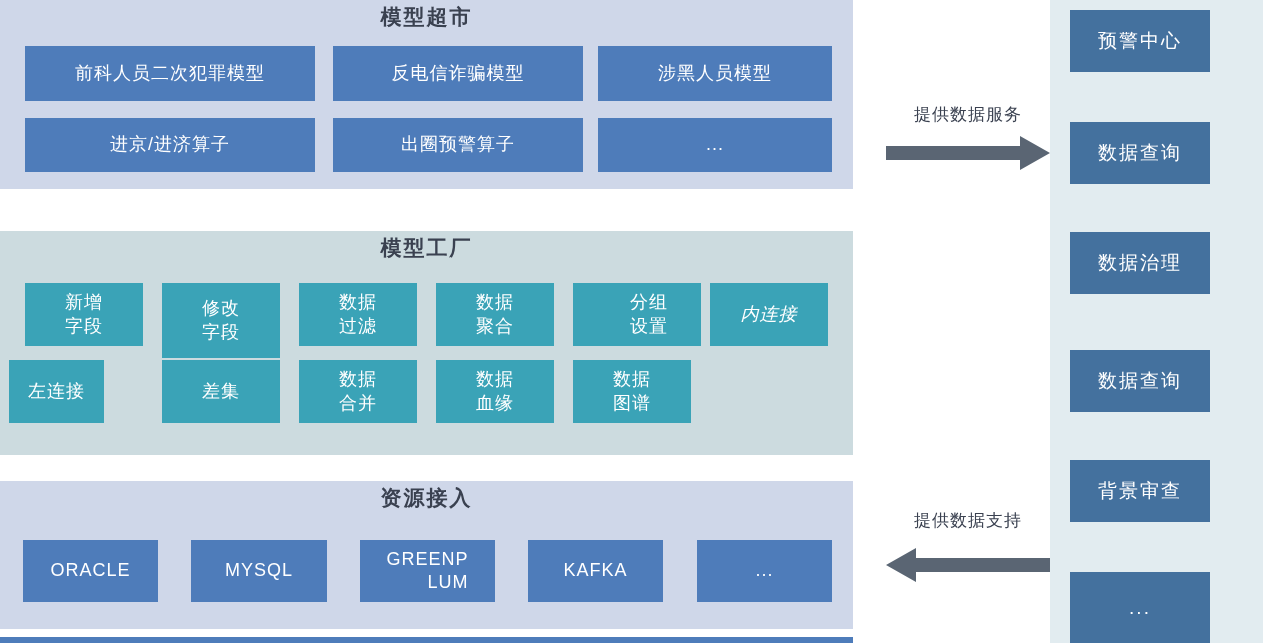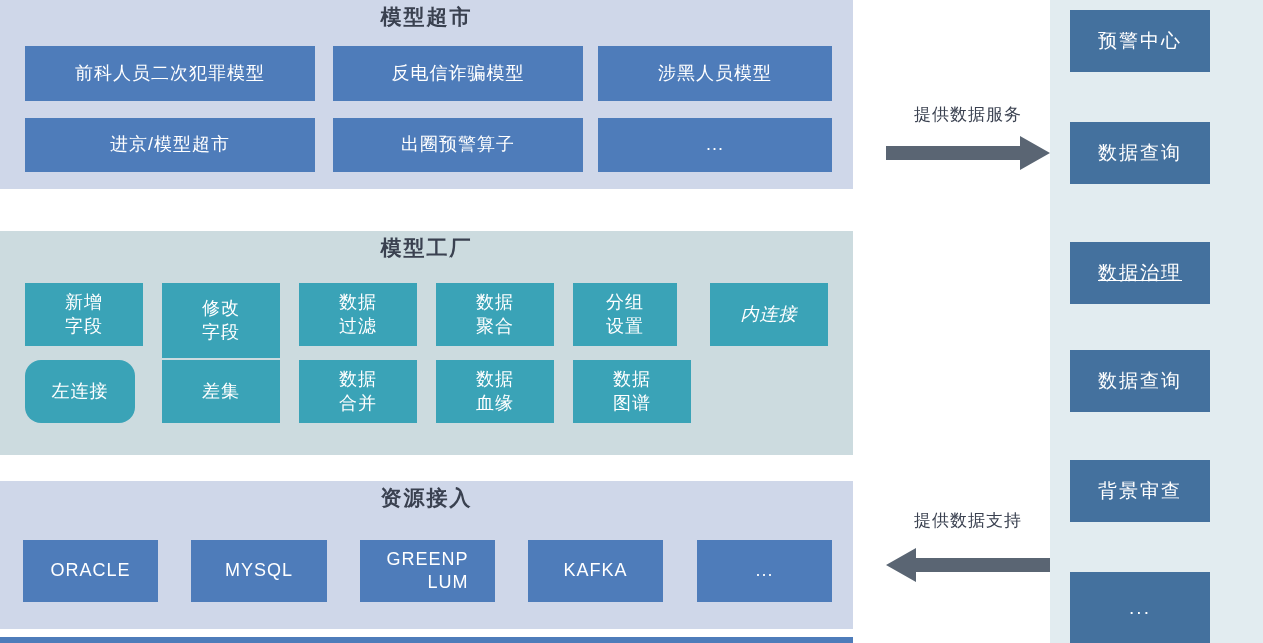--- a/index.html
+++ b/index.html
@@ -42,39 +42,39 @@
 </head>
 <body>
 
 <div class="stage">
 
   <section class="panel panel-blue" style="left:0; top:0; width:853px; height:189px;">
     <h2 class="panel-title">模型超市</h2>
     <div class="blk blk-blue" style="left:25px; top:46px; width:290px; height:55px;">前科人员二次犯罪模型</div>
     <div class="blk blk-blue" style="left:333px; top:46px; width:250px; height:55px;">反电信诈骗模型</div>
     <div class="blk blk-blue" style="left:598px; top:46px; width:234px; height:55px;">涉黑人员模型</div>
-    <div class="blk blk-blue" style="left:25px; top:118px; width:290px; height:54px;">进京/模型超市</div>
+    <div class="blk blk-blue" style="left:25px; top:118px; width:290px; height:54px;">进京/进济算子</div>
     <div class="blk blk-blue" style="left:333px; top:118px; width:250px; height:54px;">出圈预警算子</div>
     <div class="blk blk-blue" style="left:598px; top:118px; width:234px; height:54px;">...</div>
   </section>
 
   <section class="panel panel-teal" style="left:0; top:231px; width:853px; height:224px;">
     <h2 class="panel-title">模型工厂</h2>
     <div class="blk blk-teal" style="left:25px; top:52px; width:118px; height:63px;">新增
 字段</div>
     <div class="blk blk-teal" style="left:162px; top:52px; width:118px; height:75px;">修改
 字段</div>
     <div class="blk blk-teal" style="left:299px; top:52px; width:118px; height:63px;">数据
 过滤</div>
     <div class="blk blk-teal" style="left:436px; top:52px; width:118px; height:63px;">数据
 聚合</div>
-    <div class="blk blk-teal" style="left:573px; top:52px; width:104px; height:63px;">分组
+    <div class="blk blk-teal" style="left:573px; top:52px; width:104px; height:63px;padding-left:24px;">分组
 设置</div>
     <div class="blk blk-teal" style="left:710px; top:52px; width:118px; height:63px;font-style:italic;">内连接</div>
-    <div class="blk blk-teal" style="left:25px; top:129px; width:110px; height:63px;border-radius:16px;">左连接</div>
+    <div class="blk blk-teal" style="left:9px; top:129px; width:95px; height:63px;">左连接</div>
     <div class="blk blk-teal" style="left:162px; top:129px; width:118px; height:63px;">差集</div>
     <div class="blk blk-teal" style="left:299px; top:129px; width:118px; height:63px;">数据
 合并</div>
     <div class="blk blk-teal" style="left:436px; top:129px; width:118px; height:63px;">数据
 血缘</div>
     <div class="blk blk-teal" style="left:573px; top:129px; width:118px; height:63px;">数据
 图谱</div>
   </section>
 
   <section class="panel panel-blue" style="left:0; top:481px; width:853px; height:148px;">
@@ -95,19 +95,19 @@
   </svg>
 
   <div class="arrow-label" style="top:509px;">提供数据支持</div>
   <svg class="arrow" style="top:548px;" viewBox="0 0 164 34" xmlns="http://www.w3.org/2000/svg">
     <polygon points="164,10 30,10 30,0 0,17 30,34 30,24 164,24"></polygon>
   </svg>
 
   <aside class="right-panel">
     <div class="rp-box" style="top:10px;">预警中心</div>
     <div class="rp-box" style="top:122px;">数据查询</div>
-    <div class="rp-box" style="top:242px;text-decoration:underline;">数据治理</div>
+    <div class="rp-box" style="top:232px;">数据治理</div>
     <div class="rp-box" style="top:350px;">数据查询</div>
     <div class="rp-box" style="top:460px;">背景审查</div>
     <div class="rp-box" style="top:572px; height:71px;">...</div>
   </aside>
 
 </div>
 
 </body></html>

